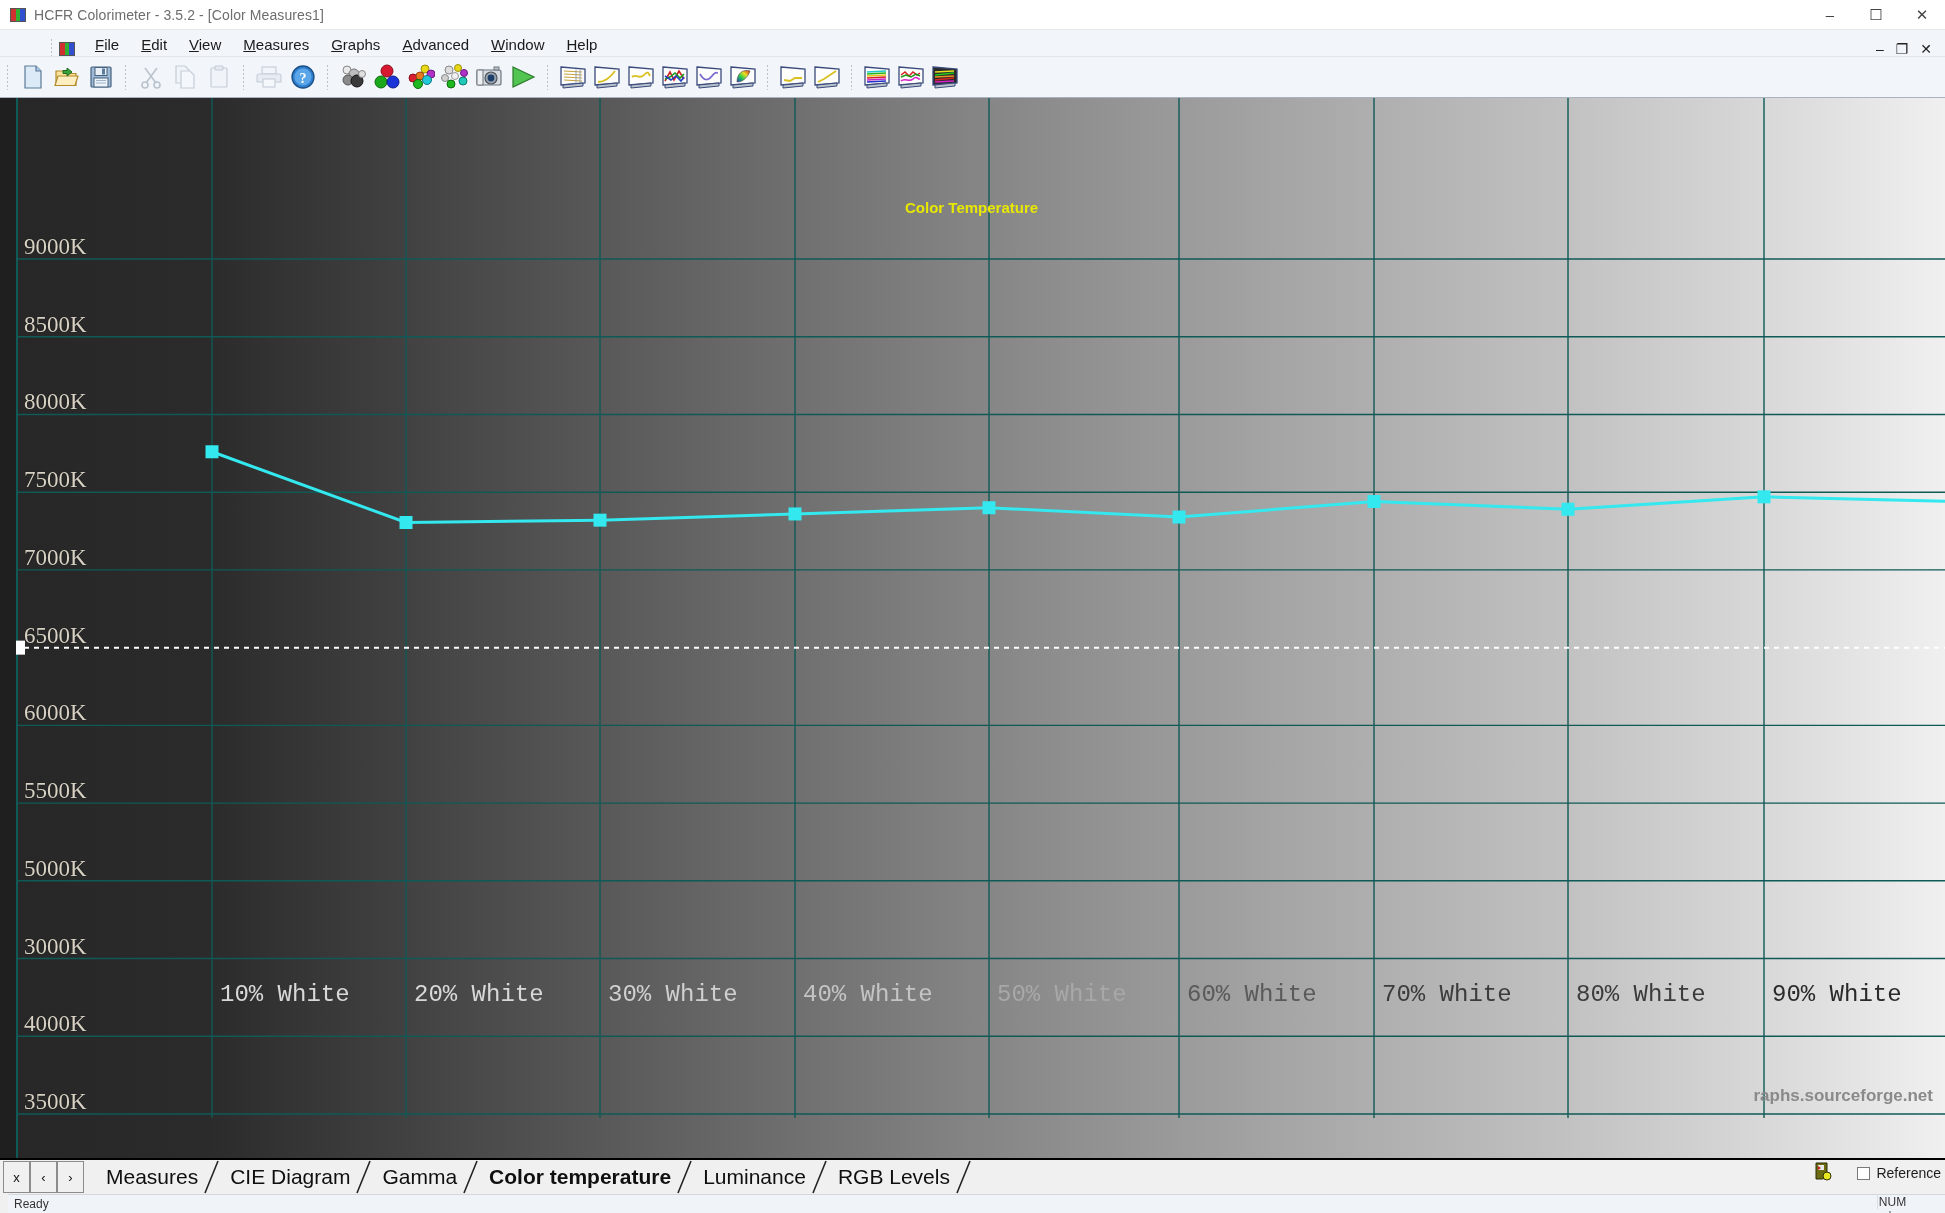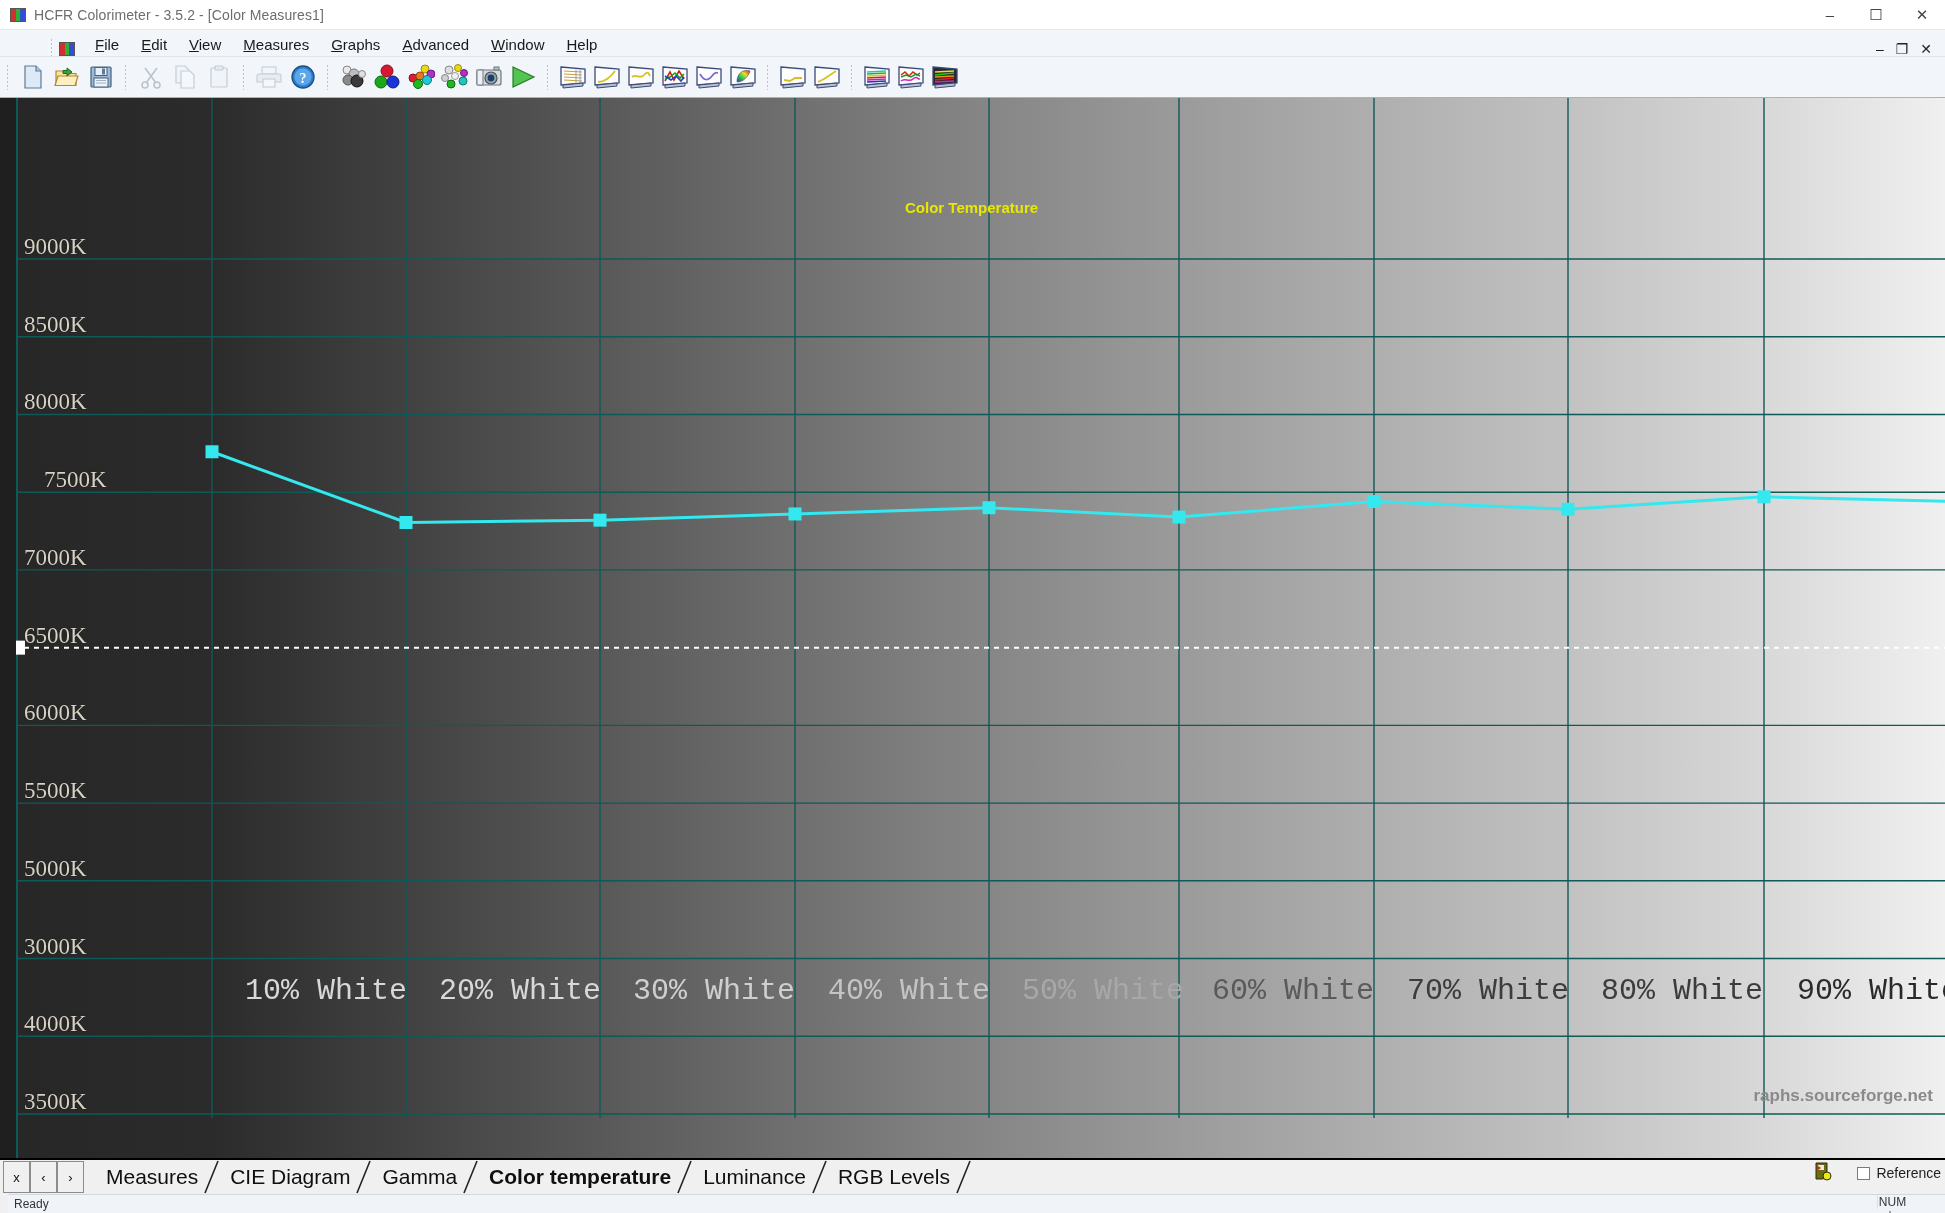--- a/index.html
+++ b/index.html
@@ -89,21 +89,21 @@
   }
   #plot svg { display: block; }
 
   .ylab {
     position: absolute; font-family: "Liberation Serif", serif;
     font-size: 23px; color: #d8d2c4; white-space: nowrap;
     text-shadow: 0 0 1px rgba(0,0,0,.8);
   }
   .xlab {
     position: absolute; font-family: "Liberation Mono", monospace;
-    font-size: 30px; white-space: nowrap; bottom: 14px; margin-left: 25px;
+    font-size: 24px; white-space: nowrap; bottom: 14px;
   }
   #charttitle {
     position: absolute; font-size: 15px; color: #e8e800;
     font-family: "Liberation Sans", sans-serif; font-weight: bold;
     left: 905px; top: 101px;
   }
   #watermark {
     position: absolute; right: 12px; bottom: 52px;
     font-size: 17px; color: #8a8a8a; font-family: "Liberation Sans", sans-serif;
     font-weight: bold;
@@ -544,21 +544,21 @@
           <rect x="1156.5" y="412.55454545454546" width="13" height="13" fill="#33e8ee"></rect>
           <rect x="1351.5" y="397.0090909090909" width="13" height="13" fill="#33e8ee"></rect>
           <rect x="1545.5" y="404.78181818181815" width="13" height="13" fill="#33e8ee"></rect>
           <rect x="1741.5" y="392.3454545454546" width="13" height="13" fill="#33e8ee"></rect>
           <rect x="1935.5" y="399.0090909090909" width="9" height="9" fill="#33e8ee"></rect>
         </g>
       </svg>
       <div class="ylab" style="left: 8px; top: 136px;">9000K</div>
       <div class="ylab" style="left: 8px; top: 213.727px;">8500K</div>
       <div class="ylab" style="left: 8px; top: 291.455px;">8000K</div>
-      <div class="ylab" style="left: 8px; top: 369.182px; margin-left: 20px;">7500K</div>
+      <div class="ylab" style="left: 8px; top: 369.182px;">7500K</div>
       <div class="ylab" style="left: 8px; top: 446.909px;">7000K</div>
       <div class="ylab" style="left: 8px; top: 524.636px; text-align: right;">6500K</div>
       <div class="ylab" style="left: 8px; top: 602.364px;">6000K</div>
       <div class="ylab" style="left: 8px; top: 680.091px;">5500K</div>
       <div class="ylab" style="left: 8px; top: 757.818px;">5000K</div>
       <div class="ylab" style="left: 8px; top: 835.545px;">3000K</div>
       <div class="ylab" style="left: 8px; top: 913.273px;">4000K</div>
       <div class="ylab" style="left: 8px; top: 991px;">3500K</div>
       <div class="xlab" style="left: 204px; color: rgb(216, 216, 216);">10% White</div>
       <div class="xlab" style="left: 398px; color: rgb(216, 216, 216);">20% White</div>

